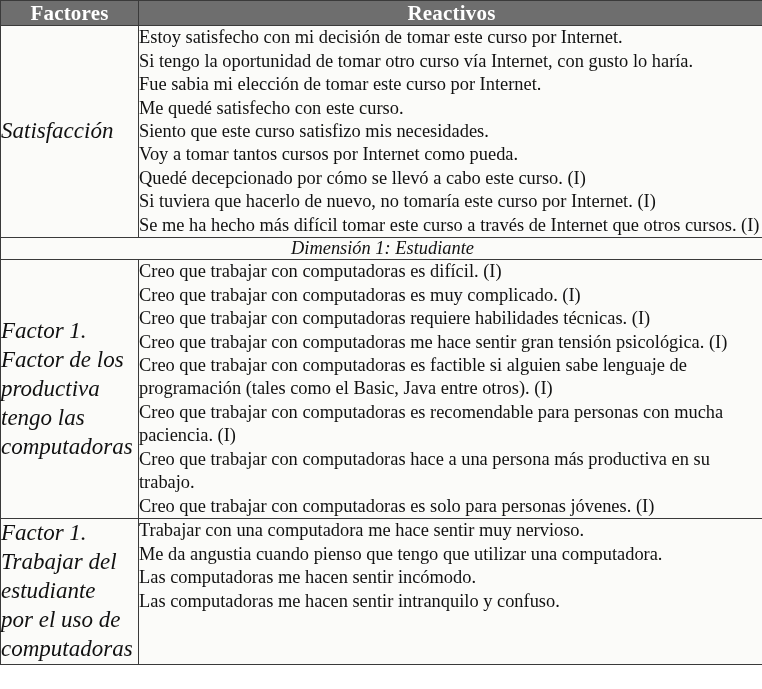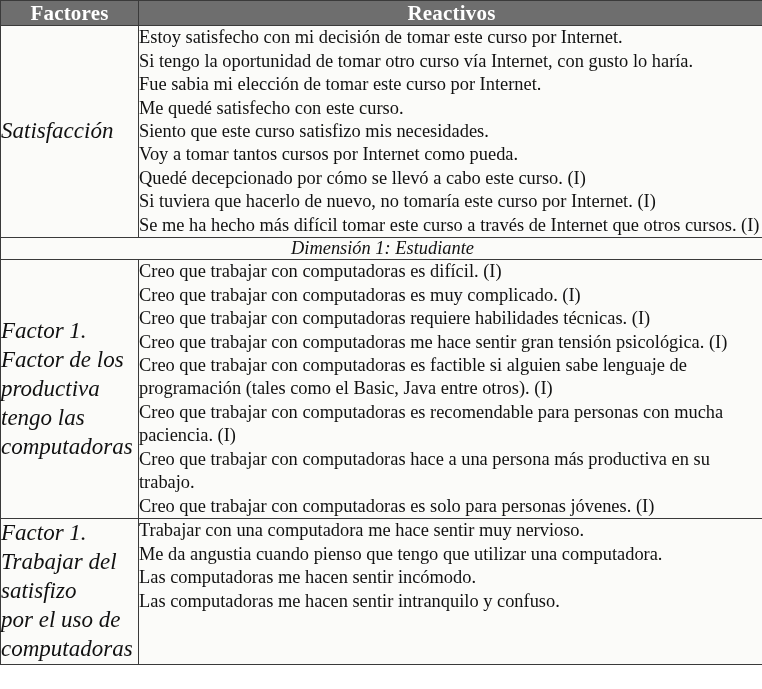--- a/index.html
+++ b/index.html
@@ -133,21 +133,21 @@
           <span class="item-line">Creo que trabajar con computadoras es recomendable para personas con mucha paciencia. (I)</span>
           <span class="item-line">Creo que trabajar con computadoras hace a una persona más productiva en su trabajo.</span>
           <span class="item-line">Creo que trabajar con computadoras es solo para personas jóvenes. (I)</span>
         </td>
       </tr>
 
       <tr>
         <td class="factor-cell">
           <span class="factor-line">Factor 1.</span>
           <span class="factor-line">Trabajar del</span>
-          <span class="factor-line">satisfizo</span>
+          <span class="factor-line">estudiante</span>
           <span class="factor-line">por el uso de</span>
           <span class="factor-line">computadoras</span>
         </td>
         <td class="items-cell">
           <span class="item-line">Trabajar con una computadora me hace sentir muy nervioso.</span>
           <span class="item-line">Me da angustia cuando pienso que tengo que utilizar una computadora.</span>
           <span class="item-line">Las computadoras me hacen sentir incómodo.</span>
           <span class="item-line">Las computadoras me hacen sentir intranquilo y confuso.</span>
         </td>
       </tr>

